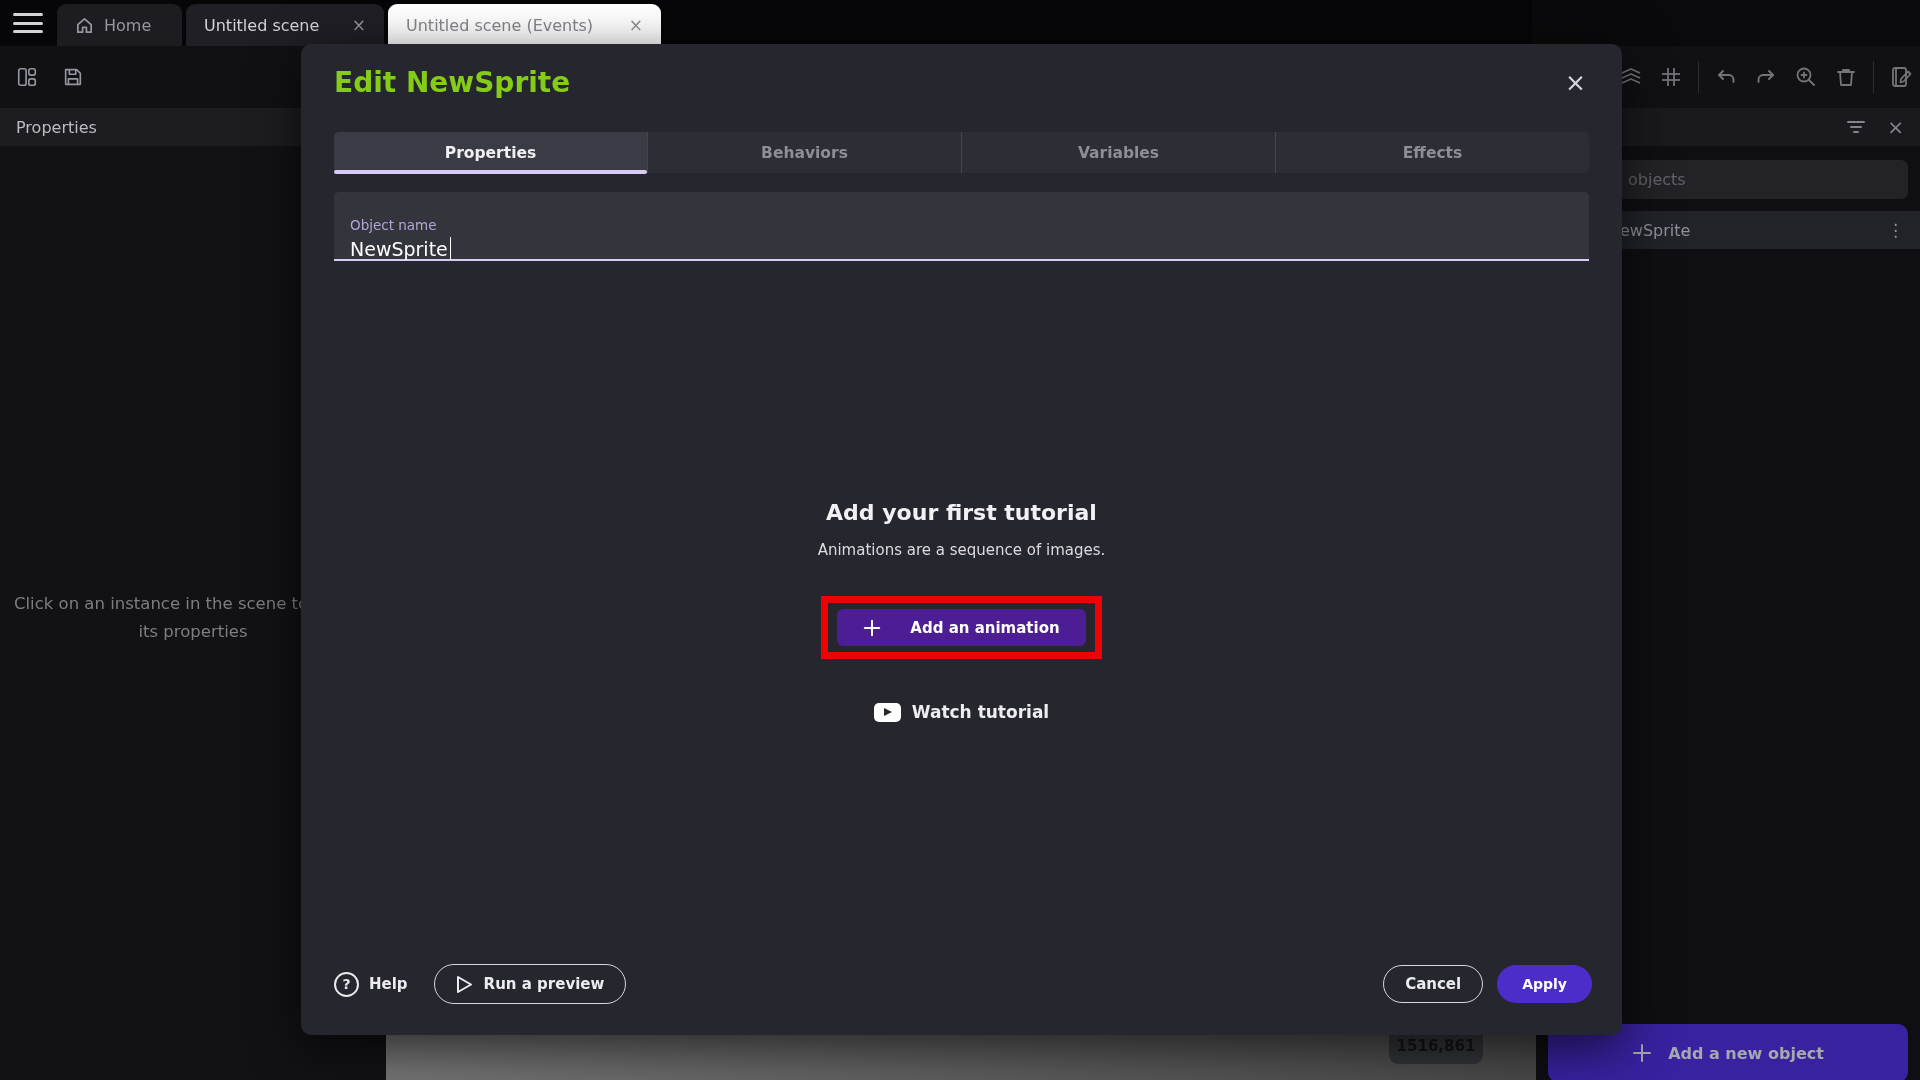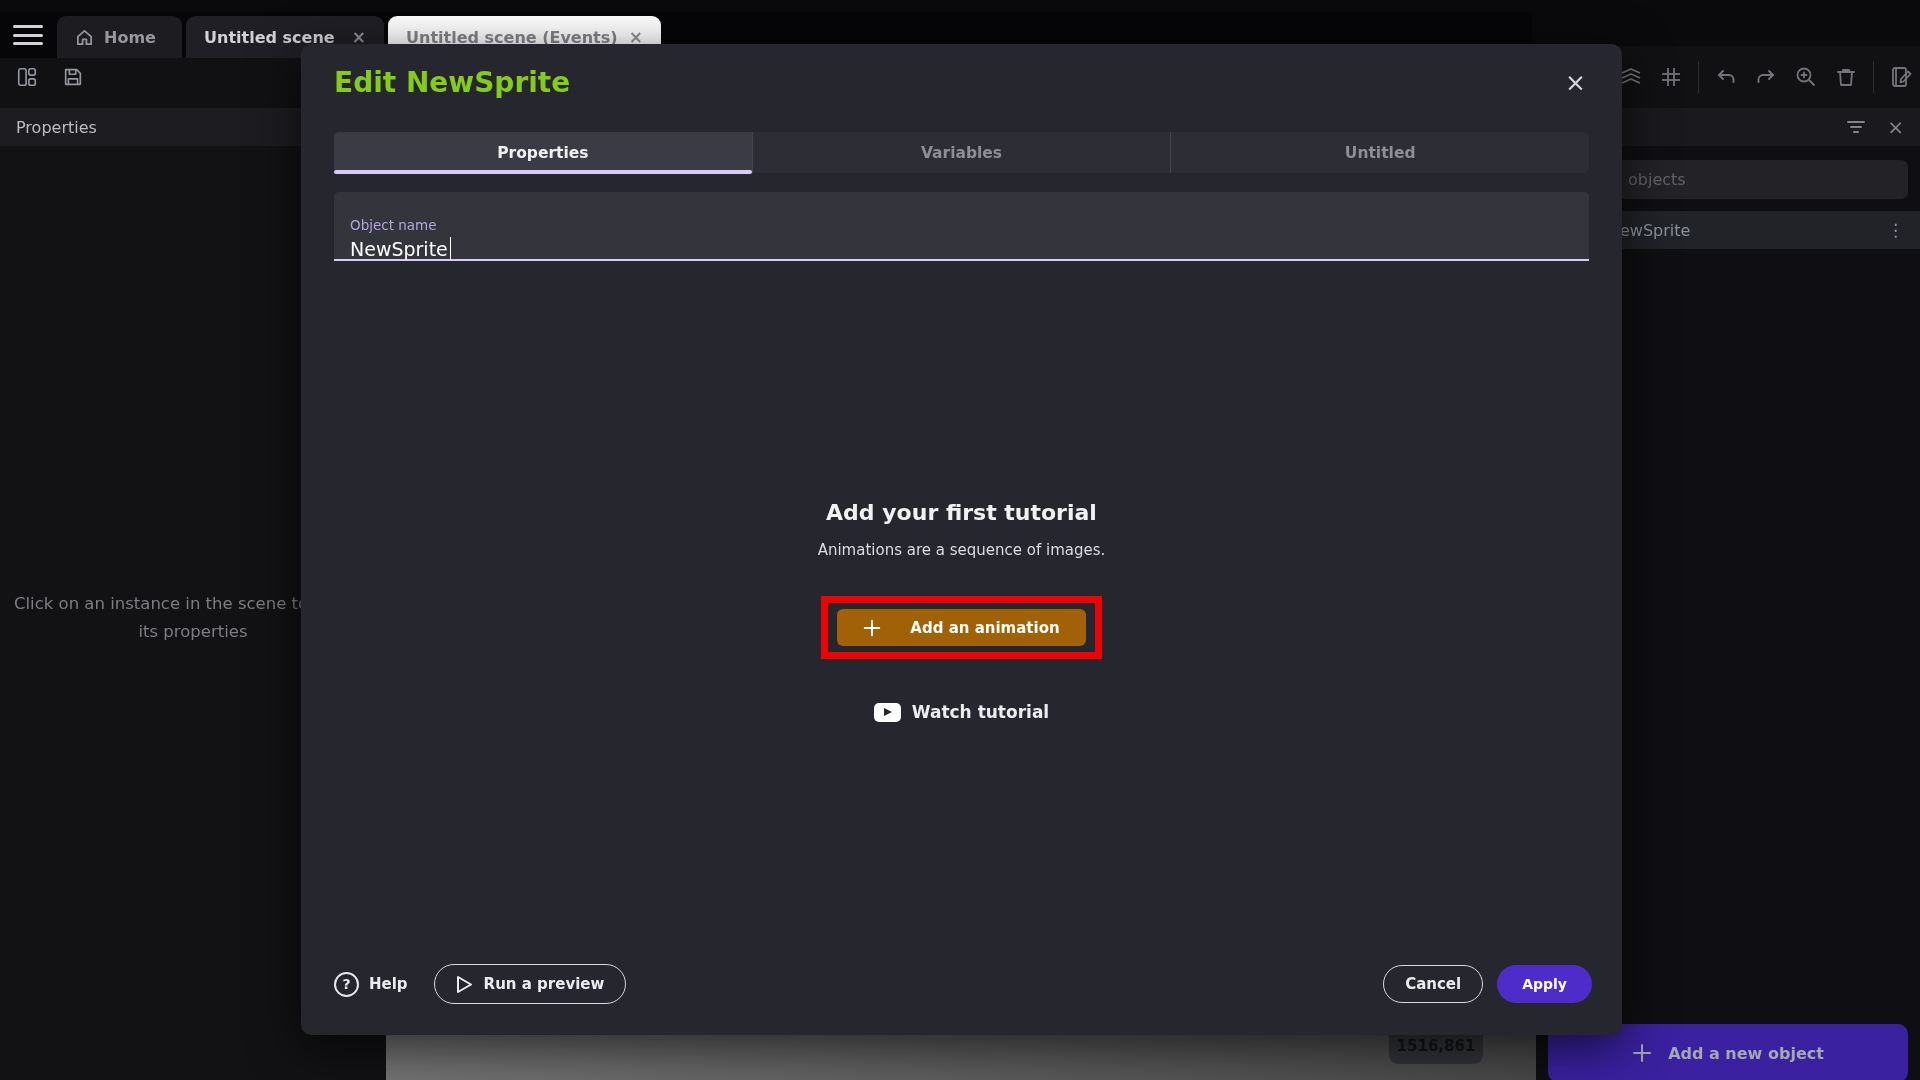--- a/index.html
+++ b/index.html
@@ -1,21 +1,21 @@
 <!DOCTYPE html>
 <html><head>
 <meta charset="utf-8">
 <style>
   * { margin:0; padding:0; box-sizing:border-box; }
   html,body { width:1920px; height:1080px; background:#0a0a0c; overflow:hidden;
               font-family:"DejaVu Sans", "Liberation Sans", sans-serif; }
   .app { position:relative; width:1920px; height:1080px; overflow:hidden; }
 
   
-  .tabbar { position:absolute; left:0; top:12px; width:1532px; height:46px; background:#060608; z-index:5;font-weight:bold; }
+  .tabbar { position:absolute; left:0; top:0; width:1532px; height:46px; background:#060608; z-index:5; }
   .hamburger { position:absolute; left:13px; top:13px; width:30px; height:20px; display:flex;
                flex-direction:column; justify-content:space-between; cursor:pointer; }
   .hamburger span { display:block; height:3px; border-radius:2px; background:#d2d2d7; }
   .top-tab { position:absolute; top:4px; height:42px; display:flex; align-items:center;
              gap:10px; padding:0 18px; border-radius:9px 9px 0 0; font-size:16px; }
   .tab-home   { left:57px;  width:125px; background:#1c1c21; color:#97979e; }
   .tab-scene  { left:186px; width:198px; background:#1f1f25; color:#d2d2d7; }
   .tab-events { left:388px; width:273px; background:#ffffff; color:#85858c;text-align:right; }
   .tab-close { font-size:17px; color:#92929a; margin-left:auto; cursor:pointer; line-height:1; }
 
@@ -83,21 +83,21 @@
   .name-value { margin-top:4px; font-size:19px; color:#ffffff; display:flex; align-items:center; }
   .caret { display:inline-block; width:1.5px; height:23px; background:#ffffff; margin-left:2px; }
 
   .empty-head { position:absolute; left:0; right:0; top:456px; text-align:center;
                 font-size:22px; font-weight:bold; color:#f1f1f4; }
   .empty-sub  { position:absolute; left:0; right:0; top:497px; text-align:center;
                 font-size:15px; color:#dcdce0; }
 
   .red-box-wrap { position:absolute; left:0; right:0; top:552px; display:flex; justify-content:center; }
   .red-box { border:7px solid #ee0202; padding:6px 9px; }
-  .add-anim-btn { display:flex; align-items:center; gap:29px; background:#a16207; border:none;
+  .add-anim-btn { display:flex; align-items:center; gap:29px; background:#4c1d95; border:none;
                   border-radius:6px; height:37px; padding:0 26px; color:#ffffff;
                   font-weight:bold; font-size:15px; cursor:pointer;
                   font-family:"DejaVu Sans", sans-serif; }
 
   .watch-row { position:absolute; left:0; right:0; top:658px; display:flex; align-items:center;
                justify-content:center; gap:11px; cursor:pointer; }
   .yt-icon { width:27px; height:19px; background:#ffffff; border-radius:5px; position:relative; }
   .yt-icon::after { content:""; position:absolute; left:10px; top:5px;
                     border-left:8px solid #25262e; border-top:4.5px solid transparent;
                     border-bottom:4.5px solid transparent; }
@@ -256,22 +256,23 @@
       <span>Add a new object</span>
     </div>
   </div>
 
   <div class="modal">
     <div class="modal-title">Edit NewSprite</div>
     <div class="modal-close">×</div>
 
     <div class="dlg-tabs">
       <div class="dlg-tab active">Properties</div>
+      <div class="dlg-tab">Behaviors</div>
       <div class="dlg-tab">Variables</div>
-      <div class="dlg-tab">Untitled</div>
+      <div class="dlg-tab">Effects</div>
     </div>
 
     <div class="name-field">
       <div class="name-label">Object name</div>
       <div class="name-value">
         <span>NewSprite</span>
         <span class="caret"></span>
       </div>
     </div>
 

